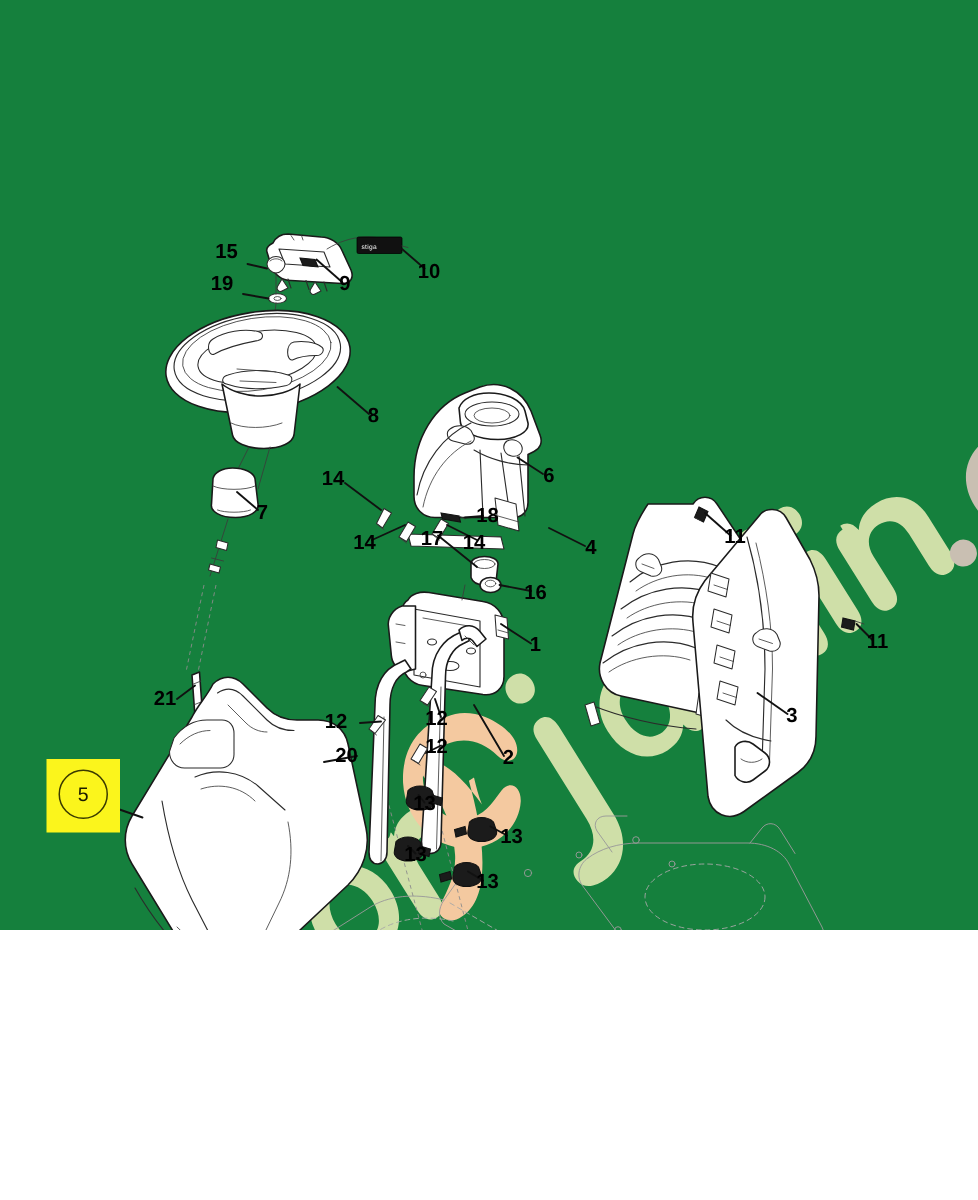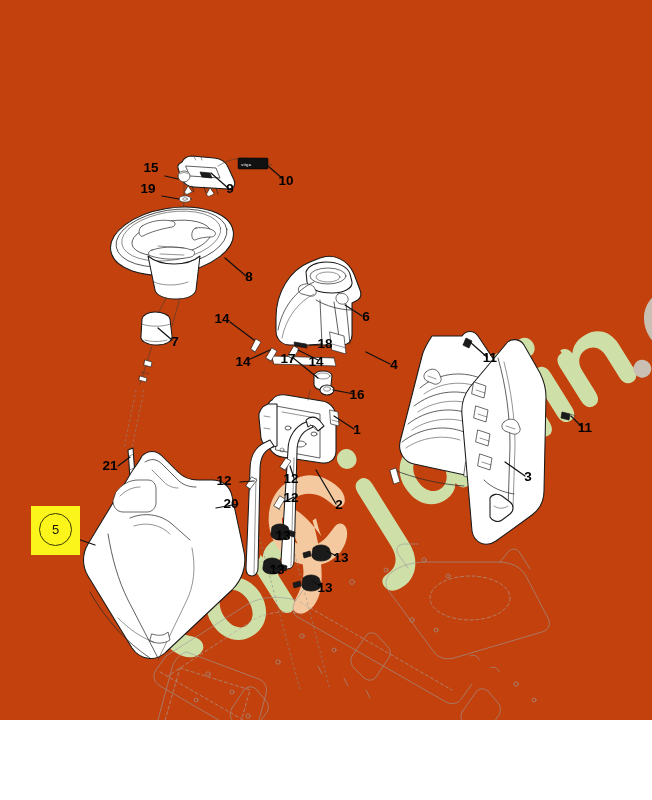--- a/index.html
+++ b/index.html
@@ -4,22 +4,22 @@
 <title>Parts Diagram</title>
 <style>
   html,body{margin:0;padding:0;background:#ffffff;}
   body{
     font-family:"Liberation Sans", sans-serif;
     -webkit-font-smoothing:antialiased;
   }
   #stage{
     position:relative;
     width:652px;
-    height:720px;
-    background:#c2410c;
+    height:620px;
+    background:#15803d;
     overflow:hidden;
   }
   #stage svg{position:absolute;left:0;top:0;width:652px;height:800px;}
 
   
   .layer{position:absolute;left:0;top:0;width:652px;height:800px;}
   #watermark-layer{z-index:1;}
   #ghost-layer{z-index:2;}
   #parts-layer{z-index:3;}
   #callout-layer{z-index:4;}

